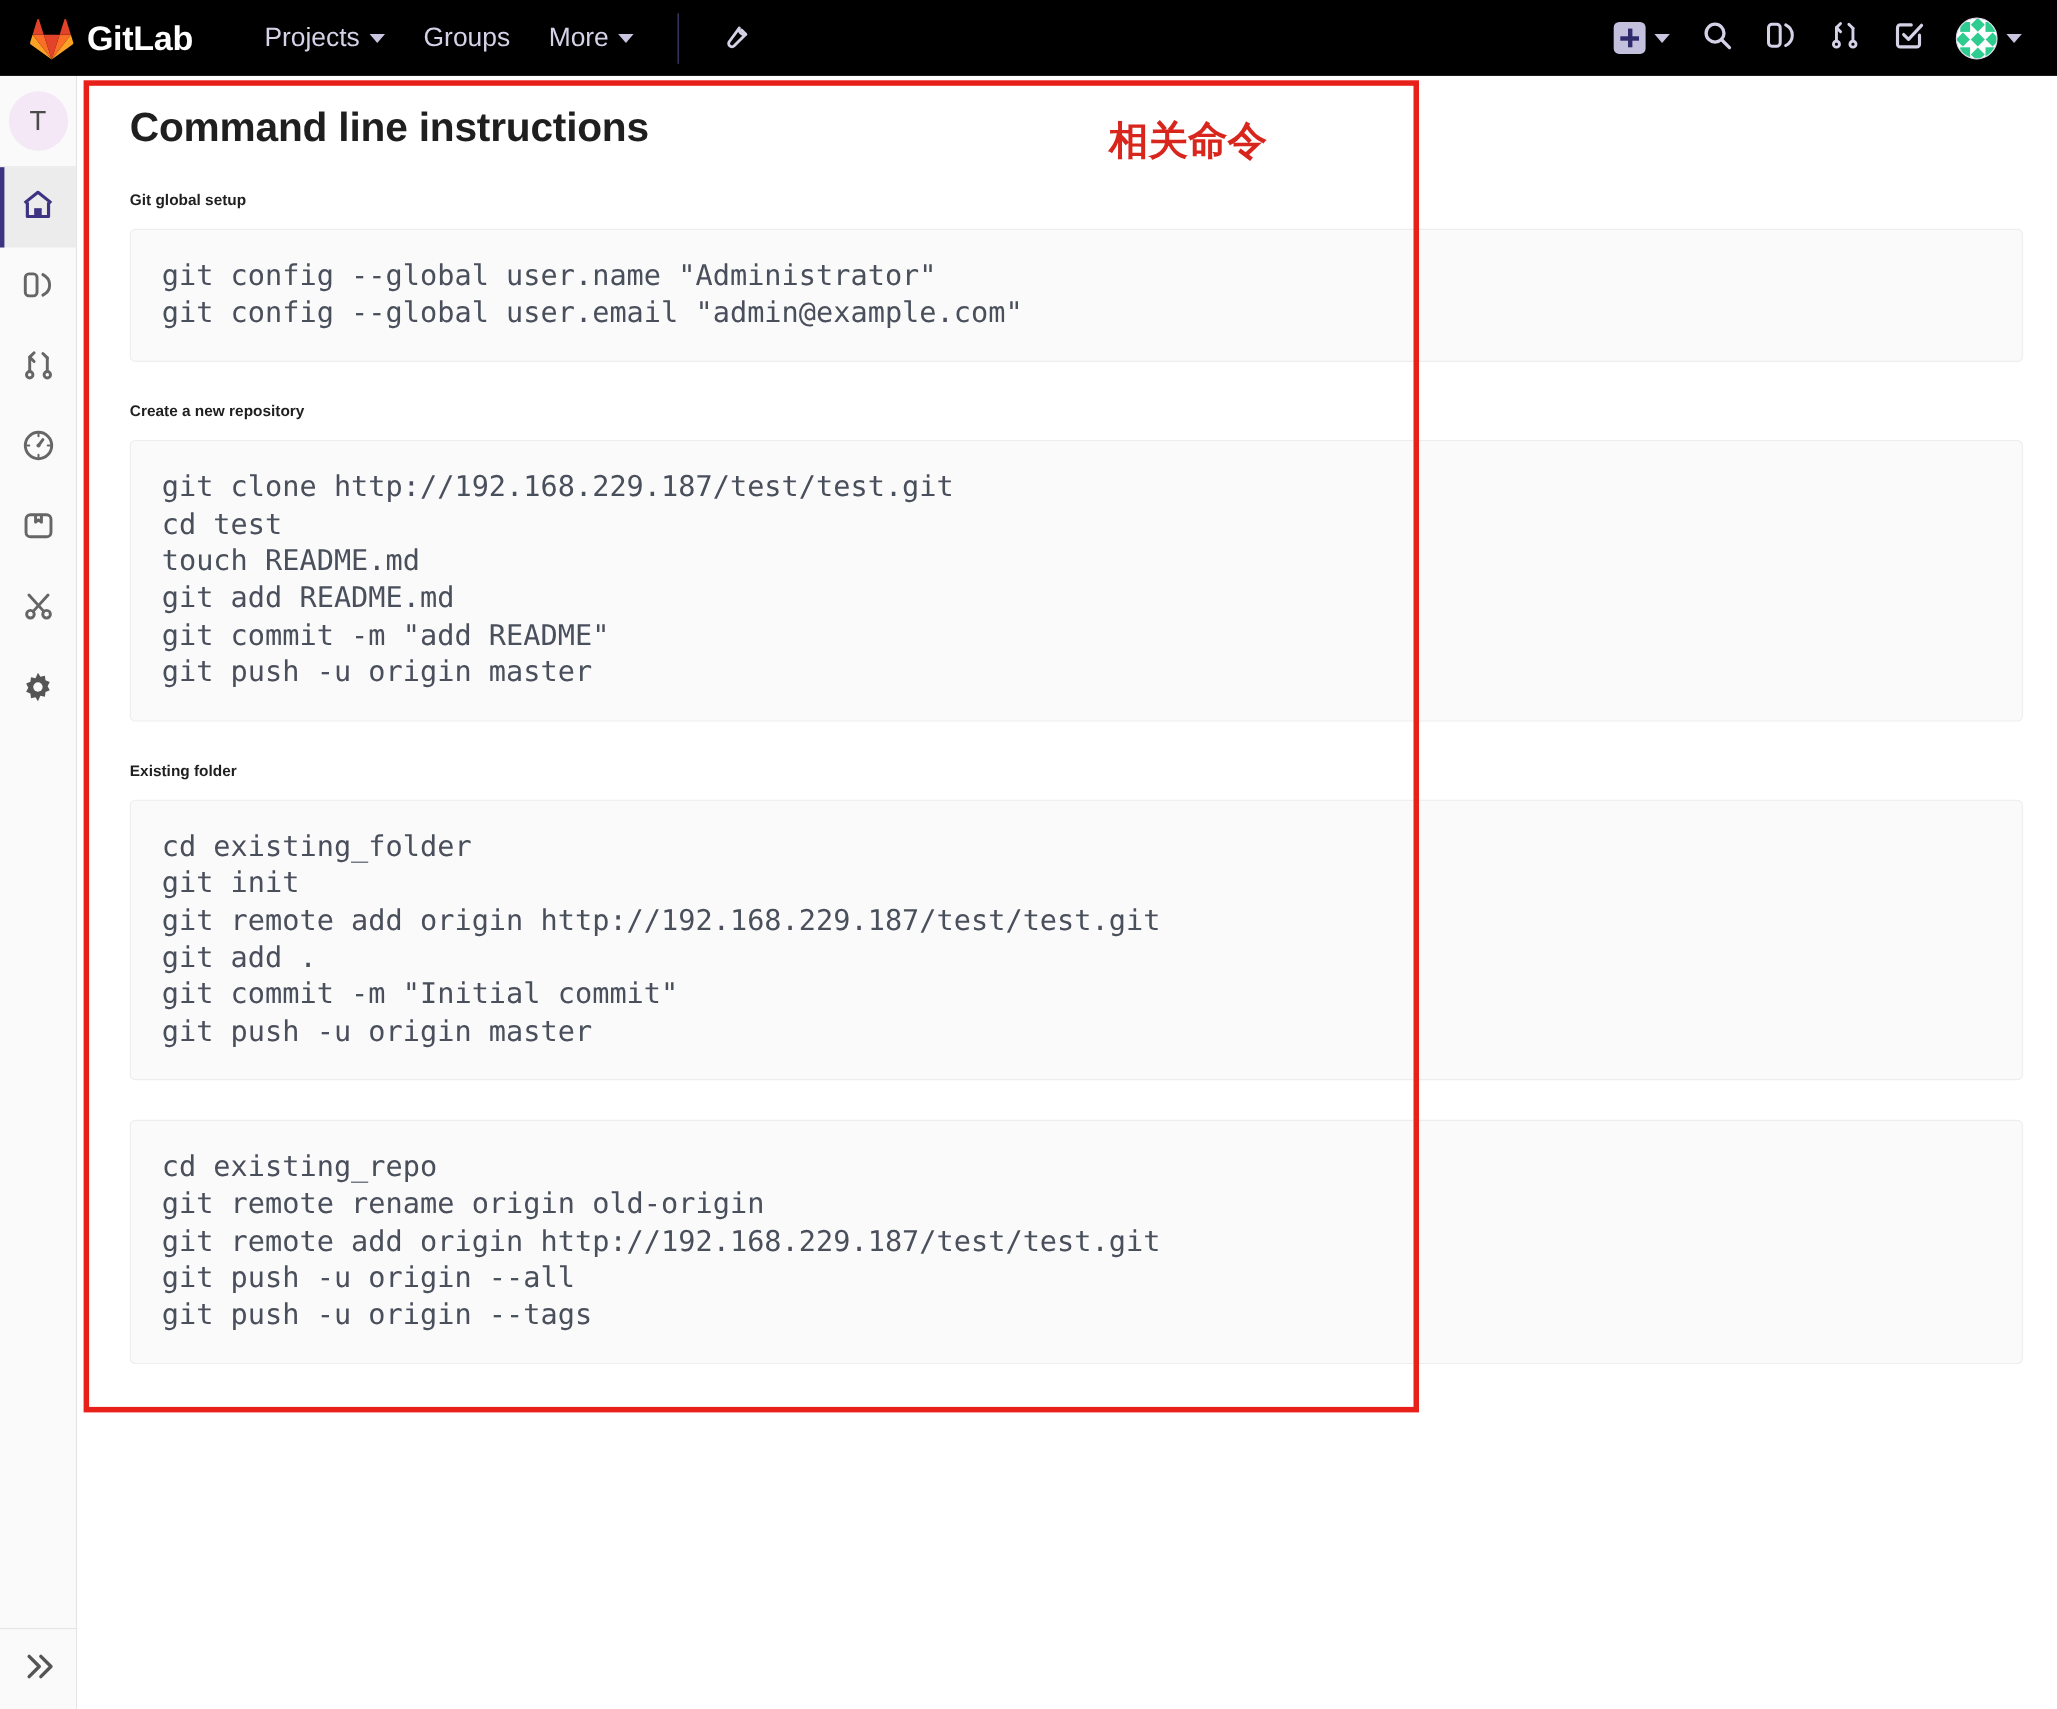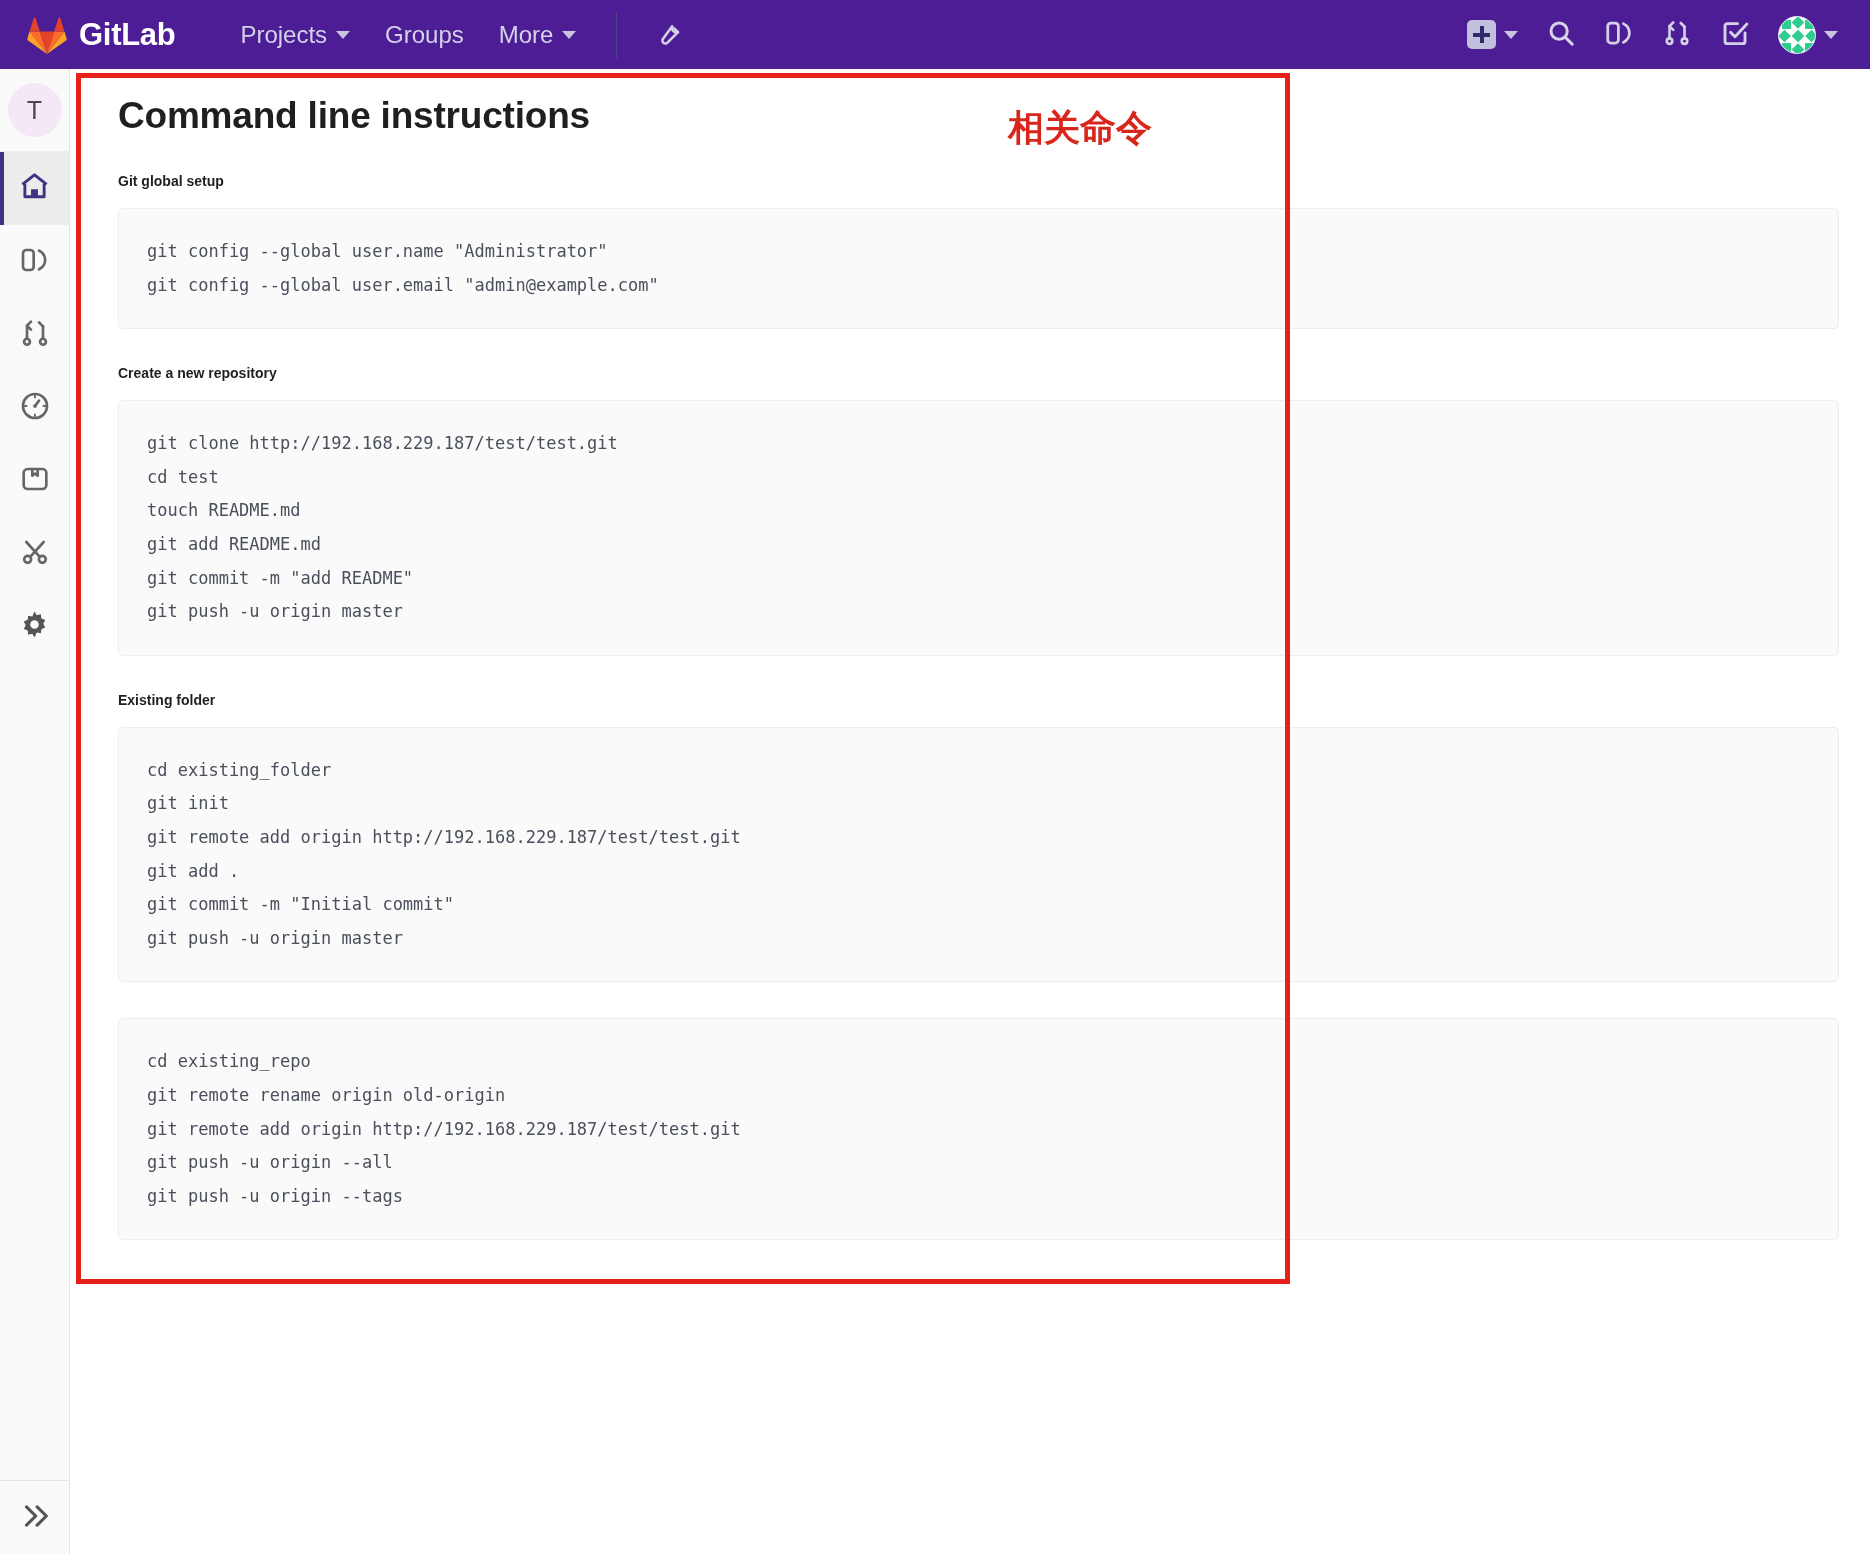--- a/index.html
+++ b/index.html
@@ -8,21 +8,21 @@
     background: #fff;
     font-family: "Liberation Sans", sans-serif;
     overflow: hidden;
   }
   #root { position: relative; width: 1870px; height: 1554px; background:#fff; }
 
   
   .navbar {
     position: absolute; top: 0; left: 0;
     width: 1870px; height: 69px;
-    background: #4c1d95;
+    background: #000000;
     display: flex; align-items: flex-end;
     z-index: 30;
   }
   .nav-left { display: flex; align-items: center; height: 100%; }
   .gl-logo { margin-left: 26px; width: 42px; height: 40px; display:block; }
   .gl-wordmark {
     color: #fff; font-size: 31px; font-weight: 600;
     margin-left: 11px; letter-spacing: -0.3px;
   }
   .nav-links { display:flex; align-items:center; margin-left: 52px; }
@@ -114,21 +114,21 @@
     font-size: 14px; font-weight: bold; color: #1f1f1f;
     margin-bottom: 19px;
   }
   .code-block {
     background: #fafafa; border: 1px solid #ededed; border-radius: 5px;
     padding: 26px 28px; margin-bottom: 36px;
     width: 1721px;
   }
   .code-block pre {
     font-family: "DejaVu Sans Mono", "Liberation Mono", monospace;
-    font-size: 17px; line-height: 33.6px; color: #4a4f5c;
+    font-size: 26px; line-height: 33.6px; color: #4a4f5c;
     white-space: pre;
   }
 
   
   .annot-box {
     position: absolute; left: 76px; top: 73px;
     width: 1214px; height: 1211px;
     border: 5px solid #e8201a;
     pointer-events: none; z-index: 25;
   }

